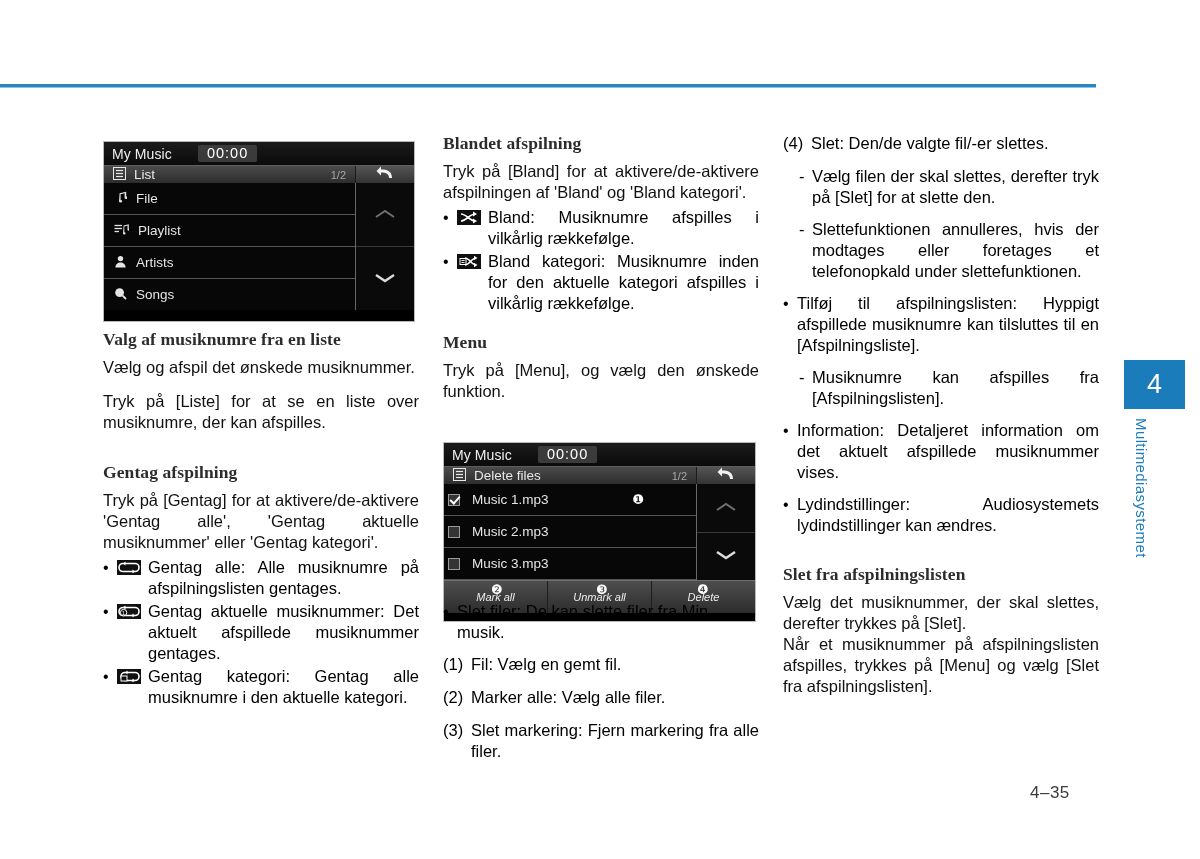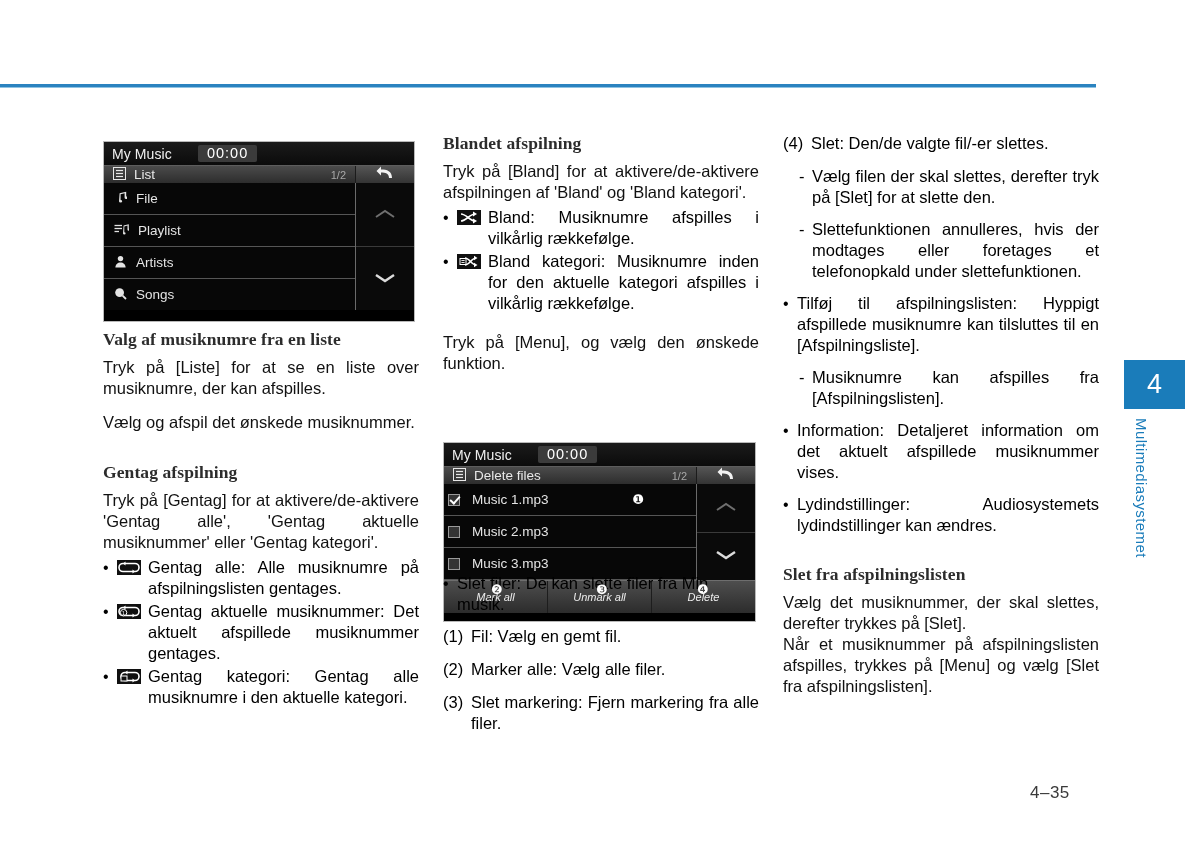--- a/index.html
+++ b/index.html
@@ -522,22 +522,22 @@
     <div class="sc-btn">Delete</div>
   </div>
   <span class="callout" style="left:47px; top:140px;">❷</span>
   <span class="callout" style="left:152px; top:140px;">❸</span>
   <span class="callout" style="left:253px; top:140px;">❹</span>
 </div>
 
 <div class="col col-1">
   <div style="height:196px;"></div>
   <h3 class="sub">Valg af musiknumre fra en liste</h3>
+  <p class="body">Vælg og afspil det ønskede musiknummer.</p>
   <p class="body">Tryk på [Liste] for at se en liste over musiknumre, der kan afspilles.</p>
-  <p class="body">Vælg og afspil det ønskede musiknummer.</p>
   <div class="spacer-md"></div>
   <h3 class="sub">Gentag afspilning</h3>
   <p class="body tight">Tryk på [Gentag] for at aktivere/de-aktivere 'Gentag alle', 'Gentag aktuelle musiknummer' eller 'Gentag kategori'.</p>
 
   <div class="bullet-row">
     <span class="bullet-dot">•</span>
     <span class="bullet-icon glyph">
       <svg width="24" height="15" viewBox="0 0 24 15">
           <rect width="24" height="15" fill="#101010"></rect>
           <path d="M6 3.5 h12 a3 3 0 0 1 0 8 h-12 a3 3 0 0 1 0-8 z" fill="none" stroke="#ffffff" stroke-width="1.6"></path>
@@ -607,20 +607,21 @@
           <path d="M17 8.8 L20.5 11 L17 13.2 Z" fill="#ffffff"></path>
           <rect x="3" y="4.5" width="6" height="6" fill="#101010" stroke="#ffffff" stroke-width="1"></rect>
           <line x1="4.4" y1="6.5" x2="7.6" y2="6.5" stroke="#ffffff" stroke-width="0.9"></line>
           <line x1="4.4" y1="8.5" x2="7.6" y2="8.5" stroke="#ffffff" stroke-width="0.9"></line>
         </svg>
     </span>
     <span class="bullet-text">Bland kategori: Musiknumre inden for den aktuelle kategori afspilles i vilkårlig rækkefølge.</span>
   </div>
 
   <div class="spacer-md"></div>
+  <h3 class="sub">Menu</h3>
   <p class="body">Tryk på [Menu], og vælg den ønskede funktion.</p>
 
   <div style="height:186px;"></div>
 
   <div class="bullet-row">
     <span class="bullet-dot">•</span>
     <span class="bullet-text nojust">Slet filer: De kan slette filer fra Min musik.</span>
   </div>
   <div class="spacer-sm"></div>
 

